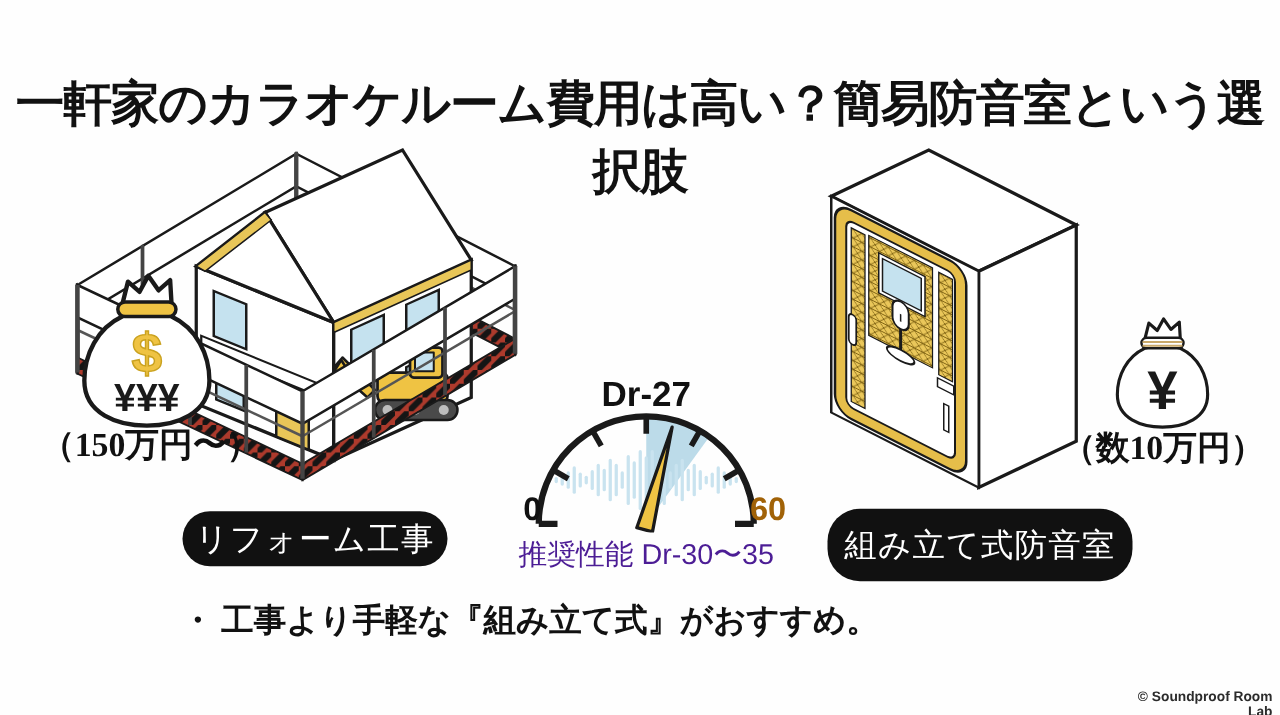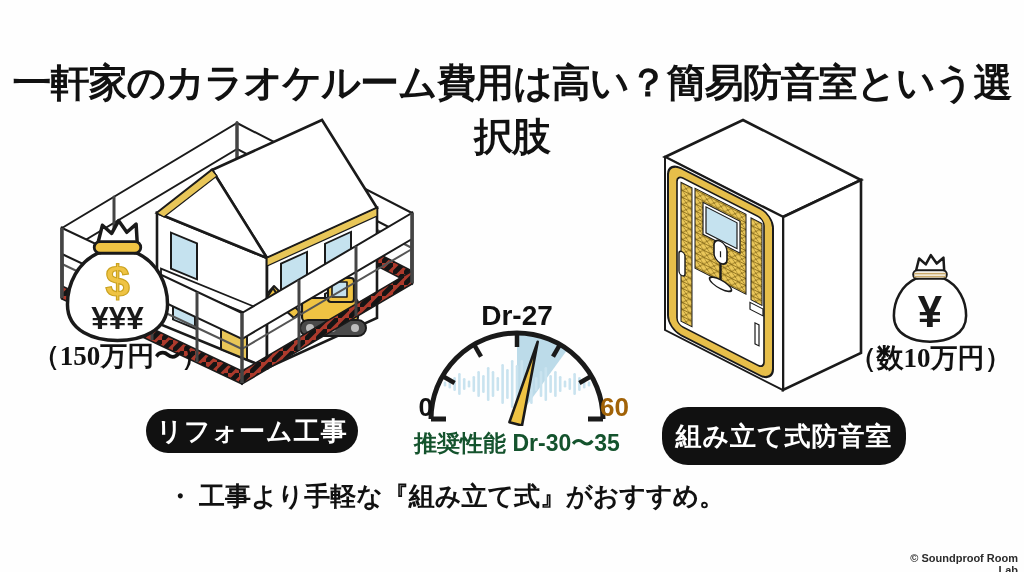--- a/index.html
+++ b/index.html
@@ -5,31 +5,31 @@
   html,body{margin:0;padding:0;}
   body{font-family:"Liberation Sans","DejaVu Sans",sans-serif;background:#e8e8e8;}
   .stage{position:relative;width:1024px;height:572px;background:#fefefe;overflow:hidden;margin:0 auto;}
   .title{position:absolute;left:0;top:28px;width:1024px;text-align:center;
          font-size:39px;font-weight:900;color:#111;letter-spacing:-1px;margin-top:28px;}
   .price{position:absolute;font-size:27px;font-weight:800;color:#111;text-align:center;white-space:nowrap;}
   .price.left{left:28px;top:338px;width:185px;font-family:Liberation Serif, serif;}
   .price.right{left:843px;top:340px;width:175px;font-family:Liberation Serif, serif;}
   .pill{position:absolute;background:#111;color:#fff;border-radius:26px;
         display:flex;align-items:center;justify-content:center;
-        font-size:26px;font-weight:700;letter-spacing:1px;}
+        font-size:26px;font-weight:400;letter-spacing:1px;}
   .pill.left{left:146px;top:409px;width:212px;height:44px;}
   .pill.right{left:662px;top:407px;width:244px;height:58px;}
   .gauge-top{position:absolute;left:456px;top:300px;width:122px;text-align:center;
              font-size:28px;font-weight:800;color:#111;}
   .gauge-min{position:absolute;left:403px;top:392px;width:30px;font-size:26px;font-weight:800;color:#111;text-align:right;}
   .gauge-max{position:absolute;left:600px;top:392px;width:44px;font-size:26px;font-weight:800;color:#a16207;}
   .gauge-caption{position:absolute;left:404px;top:428px;width:226px;text-align:center;
-                 font-size:23px;font-weight:700;color:#14532d;white-space:nowrap;}
+                 font-size:23px;font-weight:400;color:#4c1d95;white-space:nowrap;}
   .bullets{position:absolute;left:145px;top:477px;width:780px;}
-  .bullet-line{font-size:26px;font-weight:800;color:#111;line-height:38px;white-space:nowrap;margin-left:22px;}
+  .bullet-line{font-size:26px;font-weight:800;color:#111;line-height:38px;white-space:nowrap;}
   .bullet-dot{margin-right:6px;}
   .copyright{position:absolute;left:900px;top:552px;width:118px;font-size:11px;font-weight:700;
              color:#2b2b2b;text-align:right;}
   svg{position:absolute;display:block;}
   #house-svg{left:52px;top:98px;}
   #booth-svg{left:640px;top:112px;}
   #gauge-svg{left:419px;top:324px;}
   #bag-left-svg{left:50px;top:216px;}
   #bag-right-svg{left:888px;top:250px;}
 </style>

